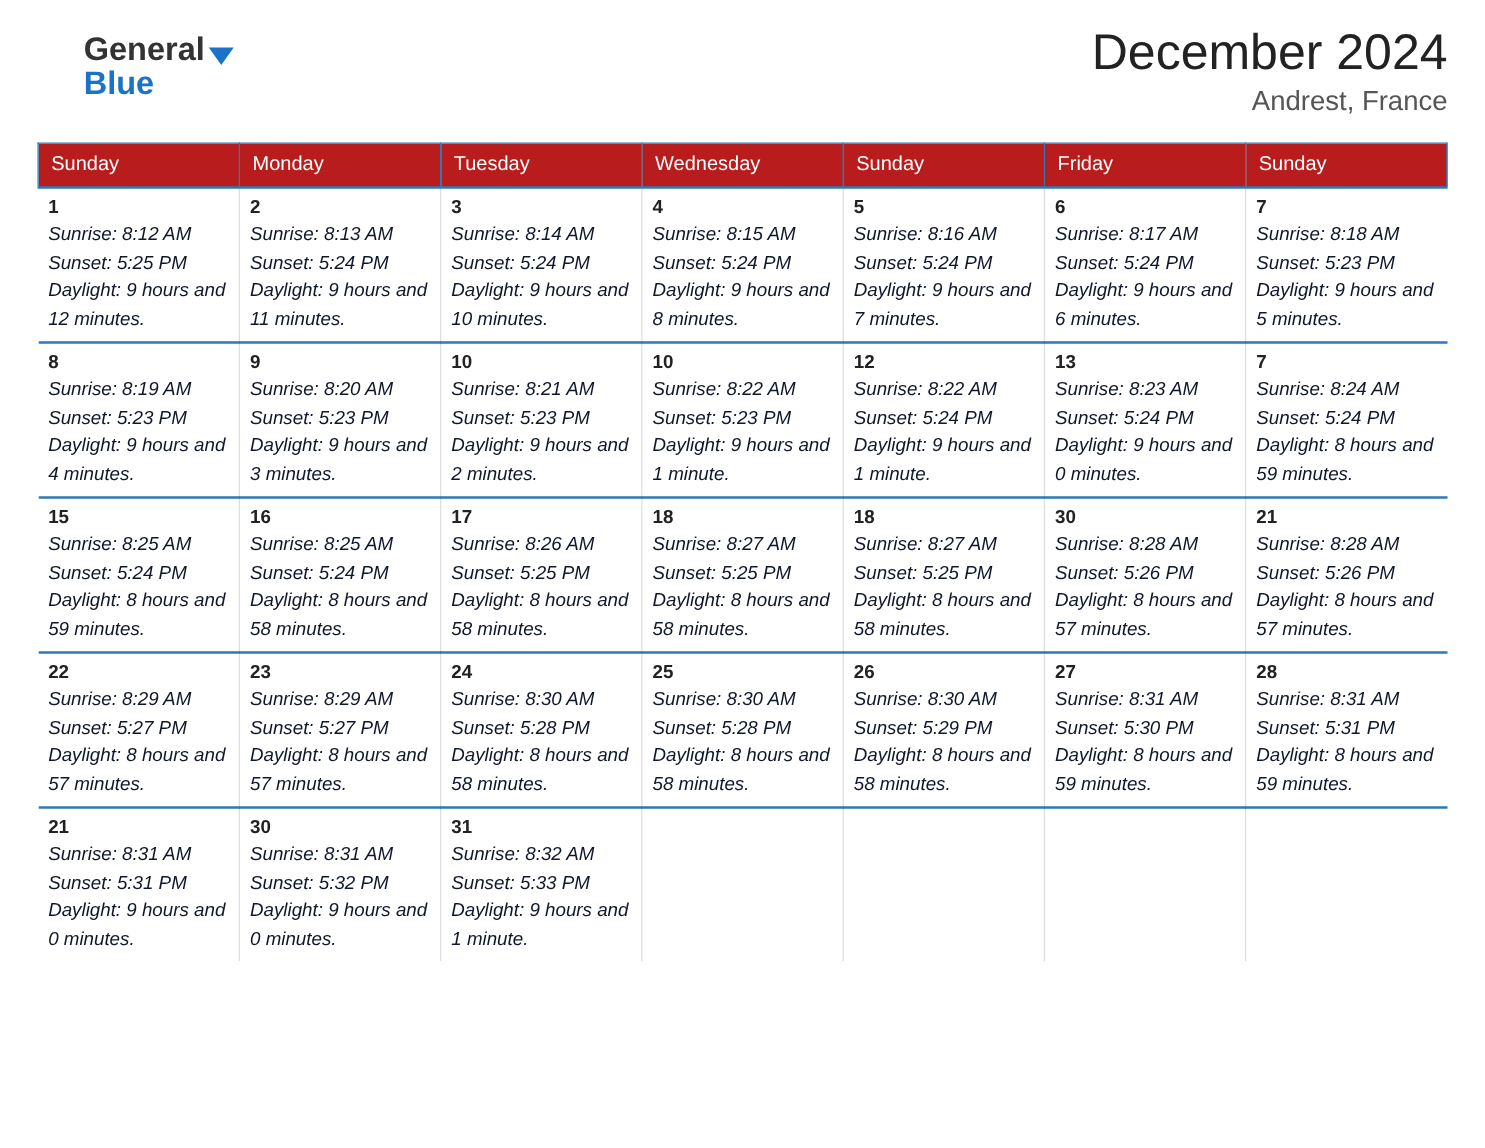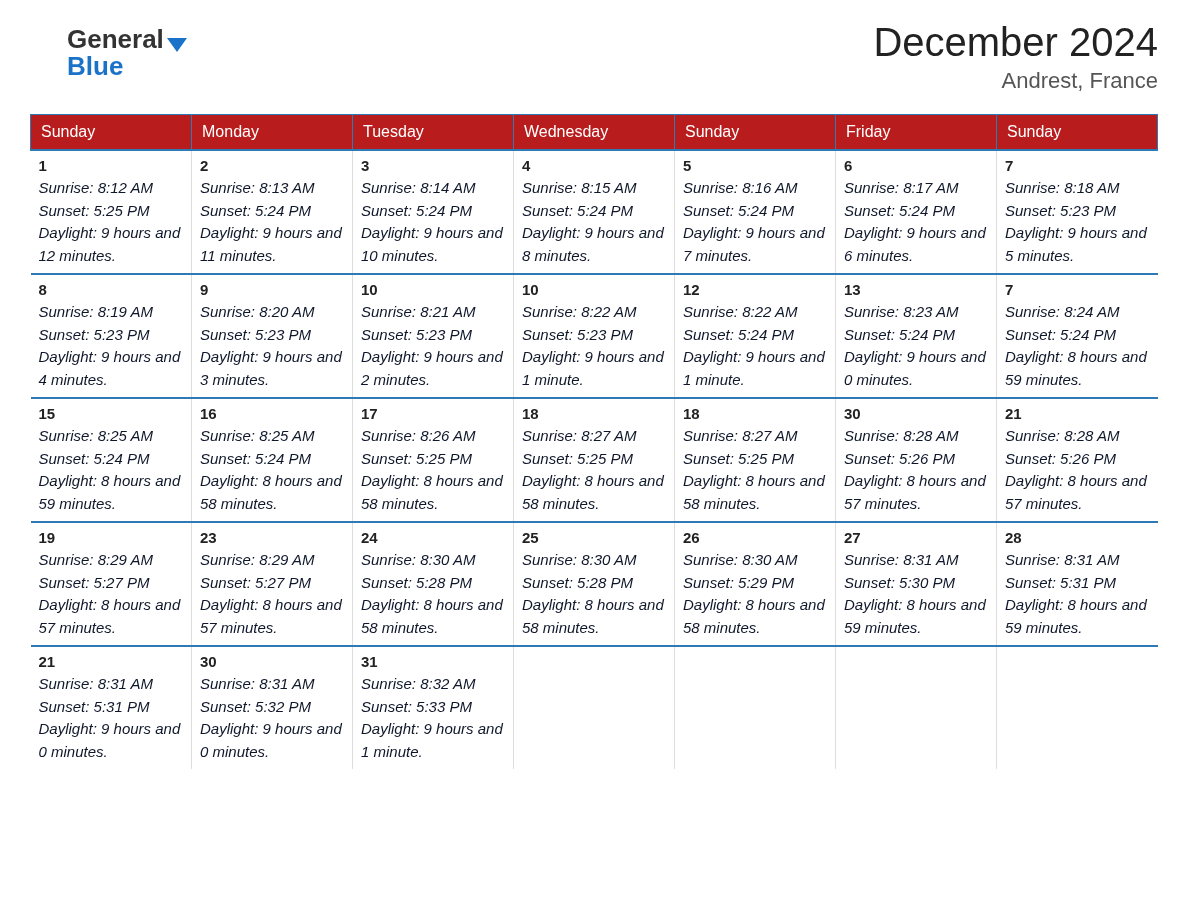--- a/index.html
+++ b/index.html
@@ -207,21 +207,21 @@
           <span class="day-num">30</span>
           <div class="day-info">Sunrise: 8:28 AM<br>Sunset: 5:26 PM<br>Daylight: 8 hours and 57 minutes.</div>
         </td>
         <td>
           <span class="day-num">21</span>
           <div class="day-info">Sunrise: 8:28 AM<br>Sunset: 5:26 PM<br>Daylight: 8 hours and 57 minutes.</div>
         </td>
       </tr>
       <tr>
         <td>
-          <span class="day-num">19</span>
+          <span class="day-num">22</span>
           <div class="day-info">Sunrise: 8:29 AM<br>Sunset: 5:27 PM<br>Daylight: 8 hours and 57 minutes.</div>
         </td>
         <td>
           <span class="day-num">23</span>
           <div class="day-info">Sunrise: 8:29 AM<br>Sunset: 5:27 PM<br>Daylight: 8 hours and 57 minutes.</div>
         </td>
         <td>
           <span class="day-num">24</span>
           <div class="day-info">Sunrise: 8:30 AM<br>Sunset: 5:28 PM<br>Daylight: 8 hours and 58 minutes.</div>
         </td>

